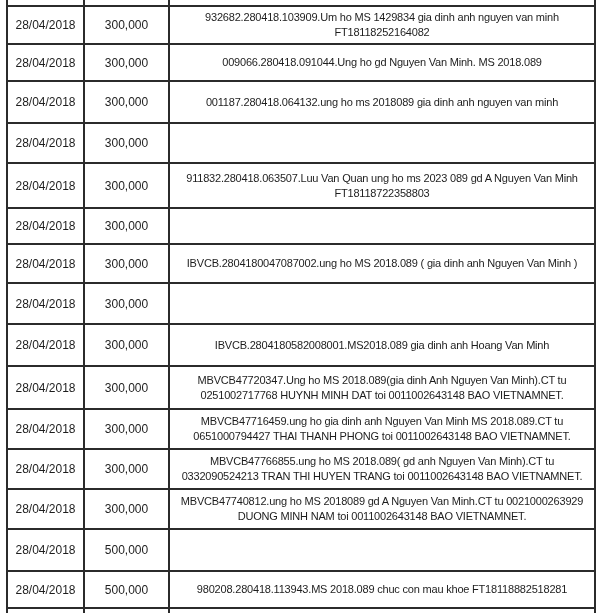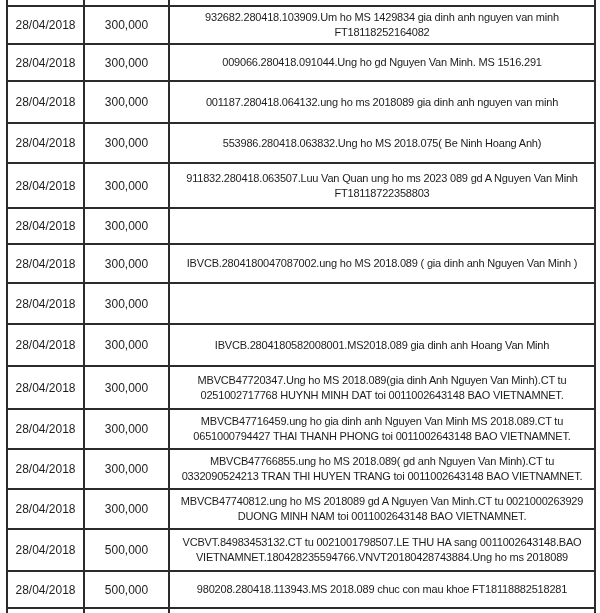--- a/index.html
+++ b/index.html
@@ -93,33 +93,32 @@
   <div class="row">
     <div class="cell date">28/04/2018</div>
     <div class="cell amount">300,000</div>
     <div class="cell desc">932682.280418.103909.Um ho MS 1429834 gia dinh anh nguyen van minh
 FT18118252164082</div>
   </div>
 
   <div class="row">
     <div class="cell date">28/04/2018</div>
     <div class="cell amount">300,000</div>
-    <div class="cell desc">009066.280418.091044.Ung ho gd Nguyen Van Minh. MS 1516.291</div>
+    <div class="cell desc">009066.280418.091044.Ung ho gd Nguyen Van Minh. MS 2018.089</div>
   </div>
 
   <div class="row">
     <div class="cell date">28/04/2018</div>
     <div class="cell amount">300,000</div>
     <div class="cell desc">001187.280418.064132.ung ho ms 2018089 gia dinh anh nguyen van minh</div>
   </div>
 
   <div class="row">
     <div class="cell date">28/04/2018</div>
     <div class="cell amount">300,000</div>
-    <div class="cell desc">553986.280418.063832.Ung ho MS 2018.075( Be Ninh Hoang Anh)</div>
   </div>
 
   <div class="row">
     <div class="cell date">28/04/2018</div>
     <div class="cell amount">300,000</div>
     <div class="cell desc">911832.280418.063507.Luu Van Quan ung ho ms 2023 089 gd A Nguyen Van Minh
 FT18118722358803</div>
   </div>
 
   <div class="row">
@@ -168,22 +167,20 @@
   <div class="row">
     <div class="cell date">28/04/2018</div>
     <div class="cell amount">300,000</div>
     <div class="cell desc">MBVCB47740812.ung ho MS 2018089 gd A Nguyen Van Minh.CT tu 0021000263929
 DUONG MINH NAM toi 0011002643148 BAO VIETNAMNET.</div>
   </div>
 
   <div class="row">
     <div class="cell date">28/04/2018</div>
     <div class="cell amount">500,000</div>
-    <div class="cell desc">VCBVT.84983453132.CT tu 0021001798507.LE THU HA sang 0011002643148.BAO
-VIETNAMNET.180428235594766.VNVT20180428743884.Ung ho ms 2018089</div>
   </div>
 
   <div class="row">
     <div class="cell date">28/04/2018</div>
     <div class="cell amount">500,000</div>
     <div class="cell desc">980208.280418.113943.MS 2018.089 chuc con mau khoe FT18118882518281</div>
   </div>
 </div>
 
     <div class="sliver bottom">

